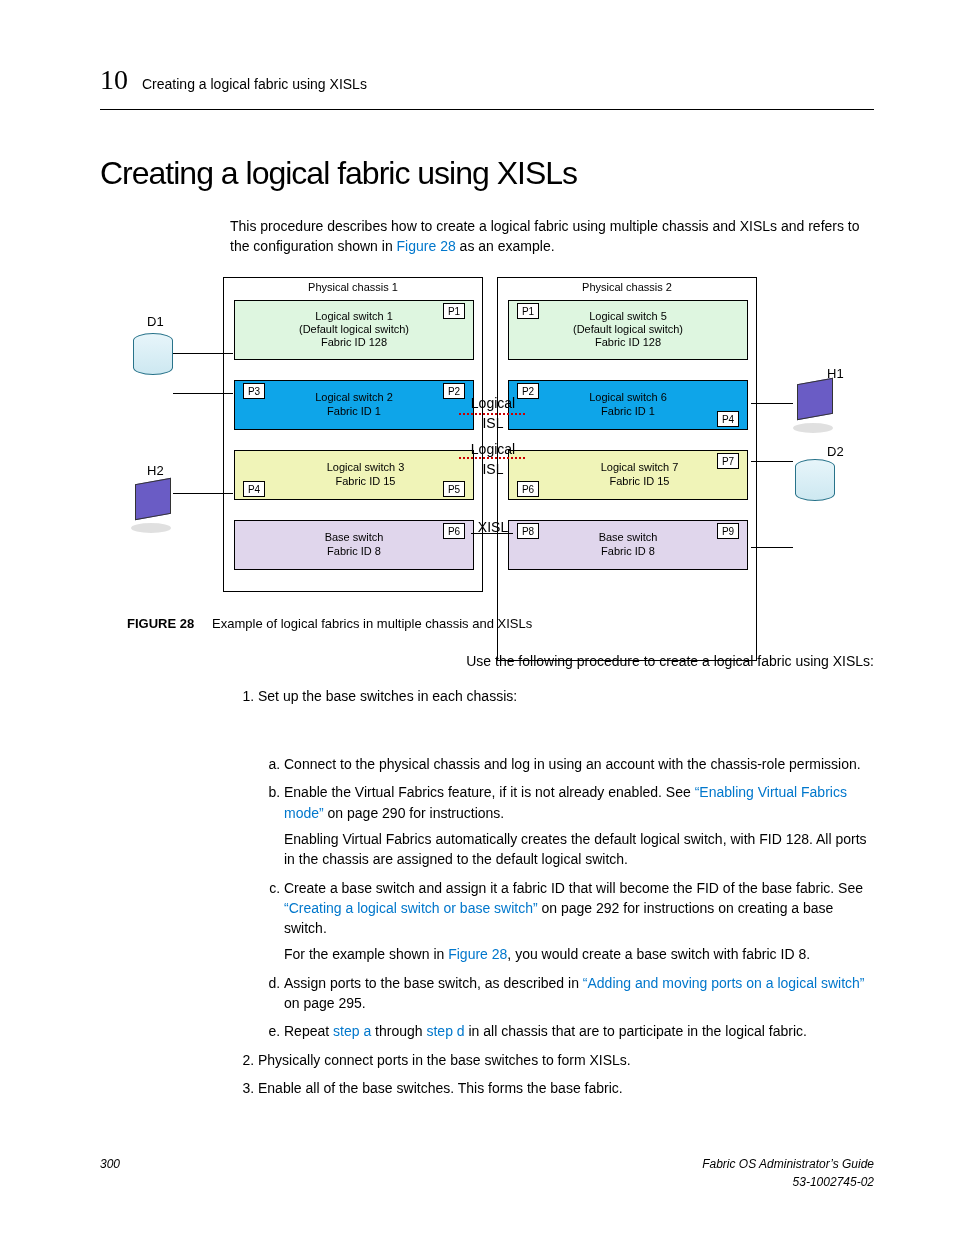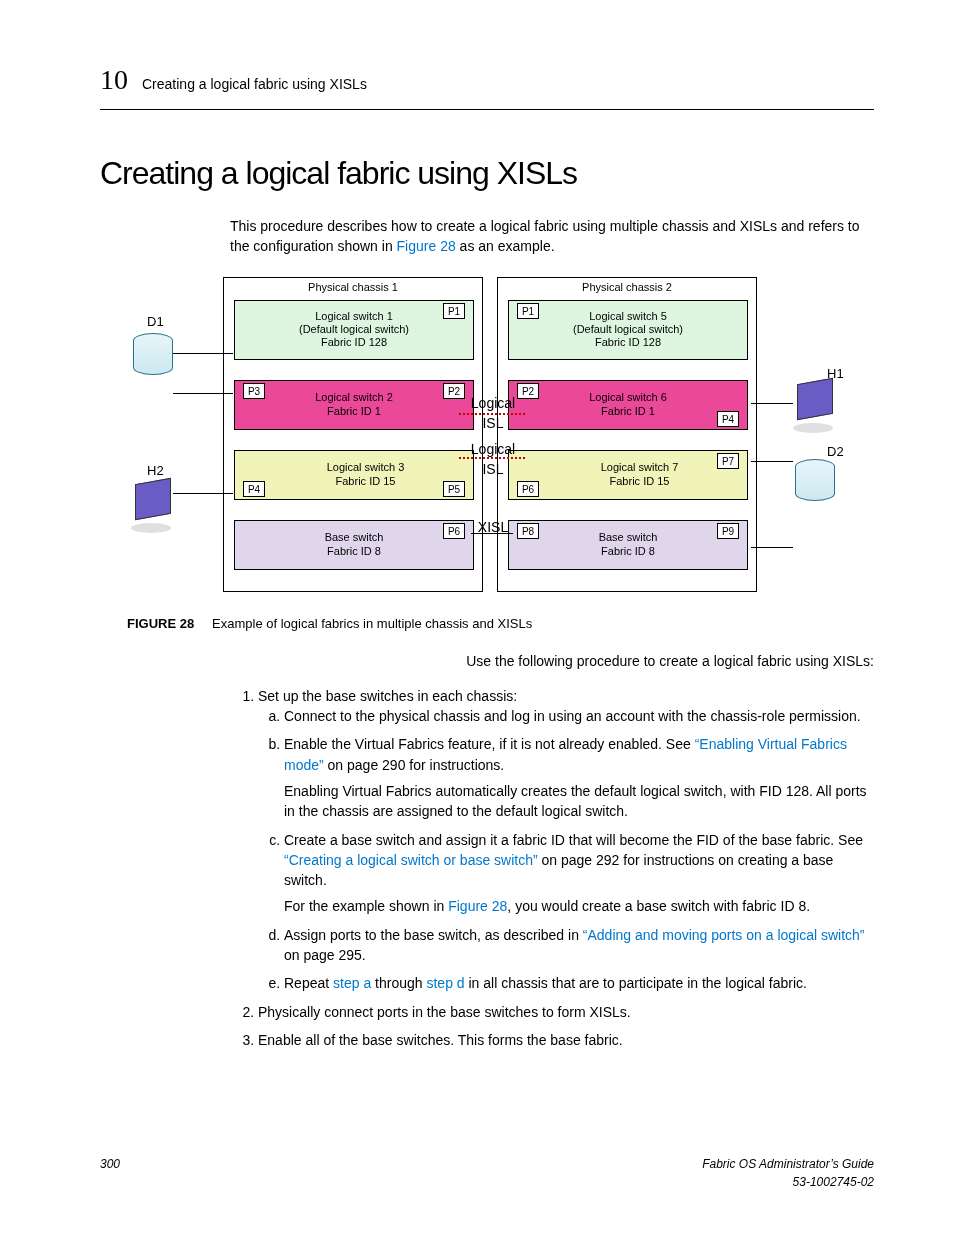--- a/index.html
+++ b/index.html
@@ -45,21 +45,21 @@
     margin: 0 0 20px 0;
   }
   .indent1 { margin-left: 130px; }
   .link { color: #0077cc; }
   .figcaption { margin-top: 14px; }
   .figcaption .figlabel { font-weight: bold; font-size: 13px; }
   .figcaption .figtext  { font-size: 13px; margin-left: 14px; }
 
   ol.steps { margin-left: 130px; padding-left: 28px; }
   ol.steps > li { margin-bottom: 8px; }
-  ol.sub { list-style-type: lower-alpha; padding-left: 26px; }
+  ol.sub { list-style-type: lower-alpha; padding-left: 26px; margin-top: 48px; }
   ol.sub > li { margin-bottom: 8px; }
   .afterpara { margin-top: 6px; }
 
   .footer {
     position: absolute;
     bottom: 44px;
     left: 100px;
     right: 80px;
     display: flex;
     justify-content: space-between;
@@ -78,42 +78,42 @@
     position: relative;
     height: 322px;
     font-size: 11px;
   }
   .chassis {
     position: absolute;
     border: 1px solid #000;
     box-sizing: border-box;
   }
   .chassis.c1 { left: 96px;  top: 0; width: 260px; height: 315px; }
-  .chassis.c2 { left: 370px; top: 0; width: 260px; height: 315px; }
+  .chassis.c2 { left: 370px; top: 0; width: 260px; height: 384px; }
   .chassis-label { text-align: center; padding: 2px 0; font-size: 11px; }
 
   .swbox {
     position: absolute;
     border: 1px solid #000;
     box-sizing: border-box;
     text-align: center;
     display: flex;
     flex-direction: column;
     justify-content: center;
     font-size: 11px;
     line-height: 1.2;
   }
   .swbox.tall  { height: 60px; }
   .swbox.short { height: 50px; }
 
   .c1 .swbox { left: 10px; width: 240px; }
   .c2 .swbox { left: 10px; width: 240px; }
 
   .sw-def  { top: 22px;  background: #def6e0; }
-  .sw-f1   { top: 102px; background: #ec4899; }
+  .sw-f1   { top: 102px; background: #0ea5e9; }
   .sw-f15  { top: 172px; background: #f0f4b8; padding-left: 23px; }
   .sw-base { top: 242px; background: #e0d6ec; }
 
   .port {
     position: absolute;
     width: 22px;
     height: 16px;
     border: 1px solid #000;
     background: #fff;
     font-size: 10px;

